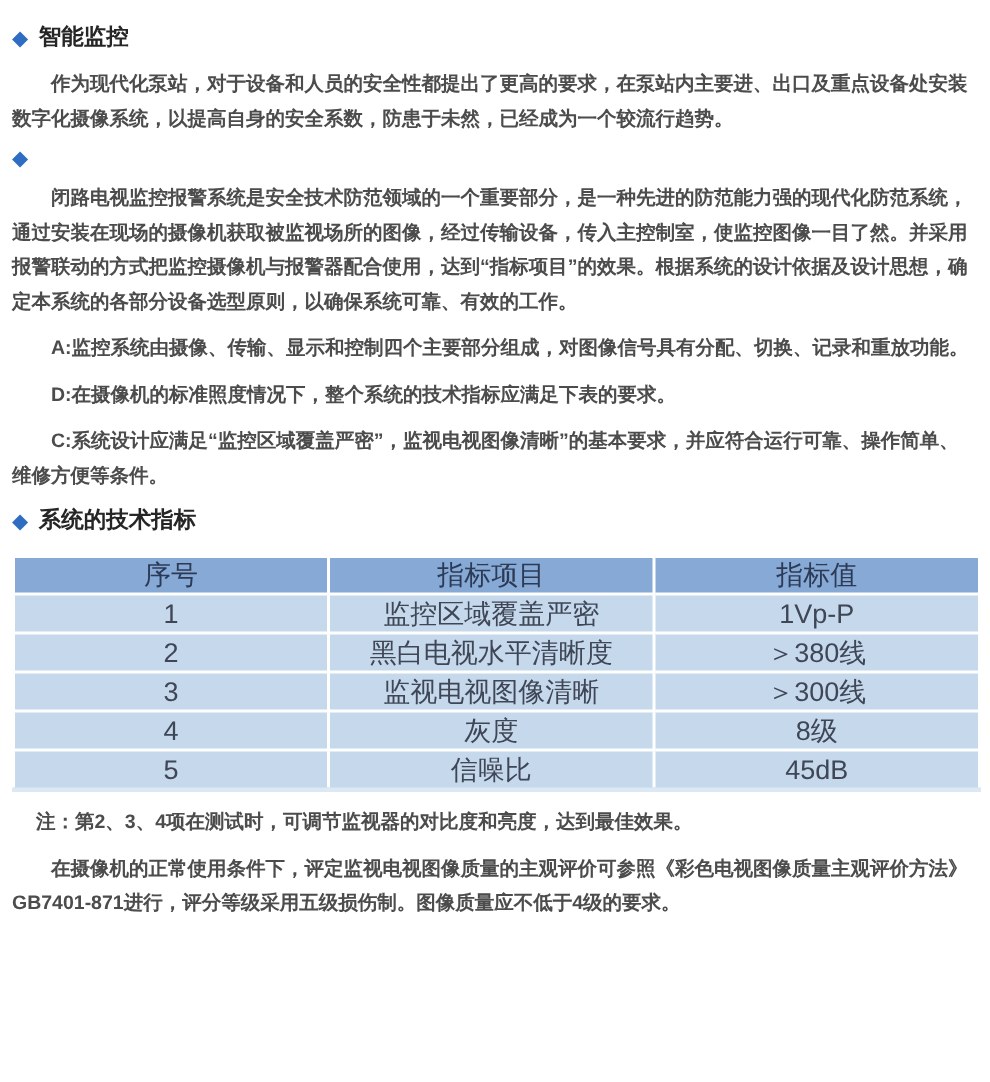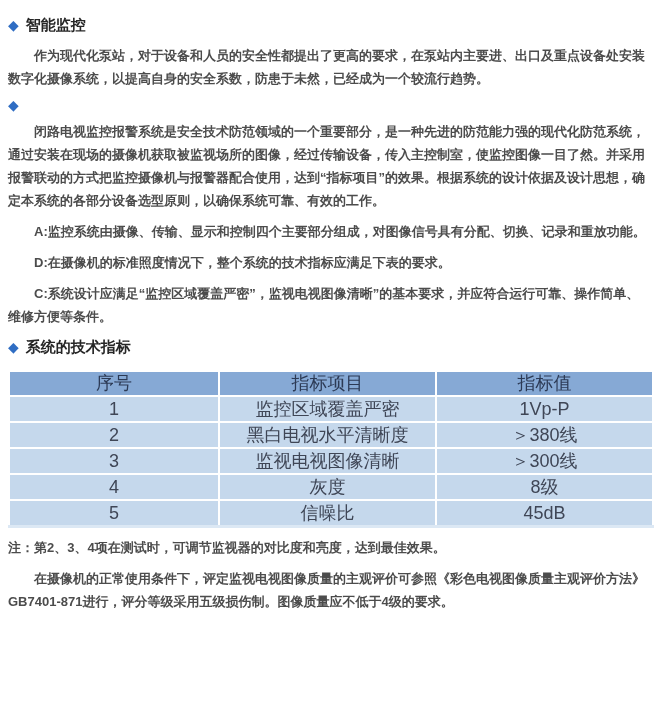--- a/index.html
+++ b/index.html
@@ -21,21 +21,21 @@
     font-size:15px;font-weight:bold;color:#262626;
     line-height:22px;
   }
   .diamond{
     color:#2f6dc3;
     font-size:14px;
     line-height:14px;
     flex:0 0 auto;
   }
   p{margin:8px 0;text-indent:2em;font-weight:bold;}
-  p.noindent{text-indent:0;}
+  p.noindent{text-indent:0;margin-left:16px;}
   .u{text-decoration:underline;}
   table.spec{
     width:644px;
     border-collapse:collapse;
     margin:12px 0 8px 0;
     table-layout:fixed;
     border-bottom:3px solid #dce8f4;
   }
   table.spec th, table.spec td{
     border:2px solid #ffffff;

